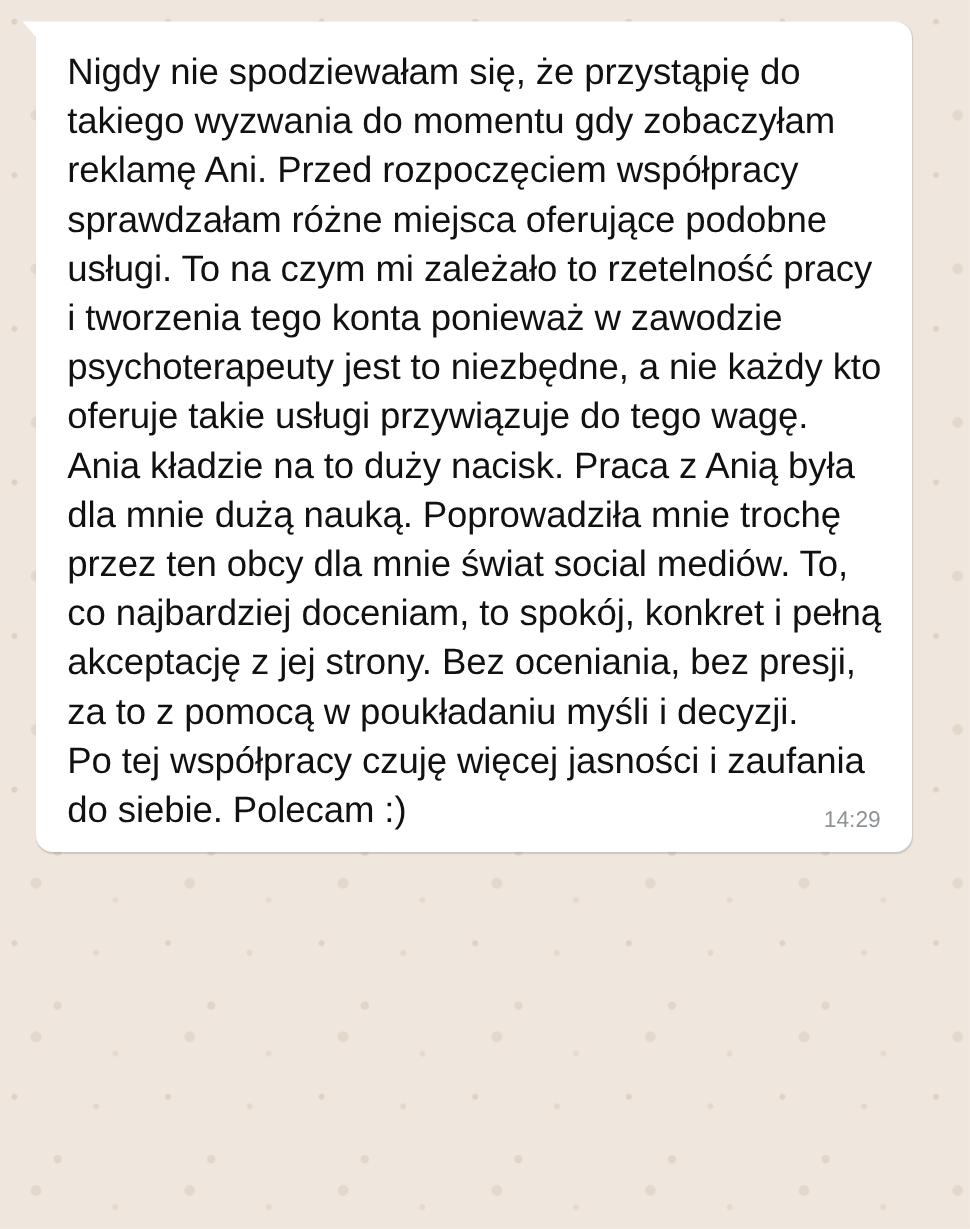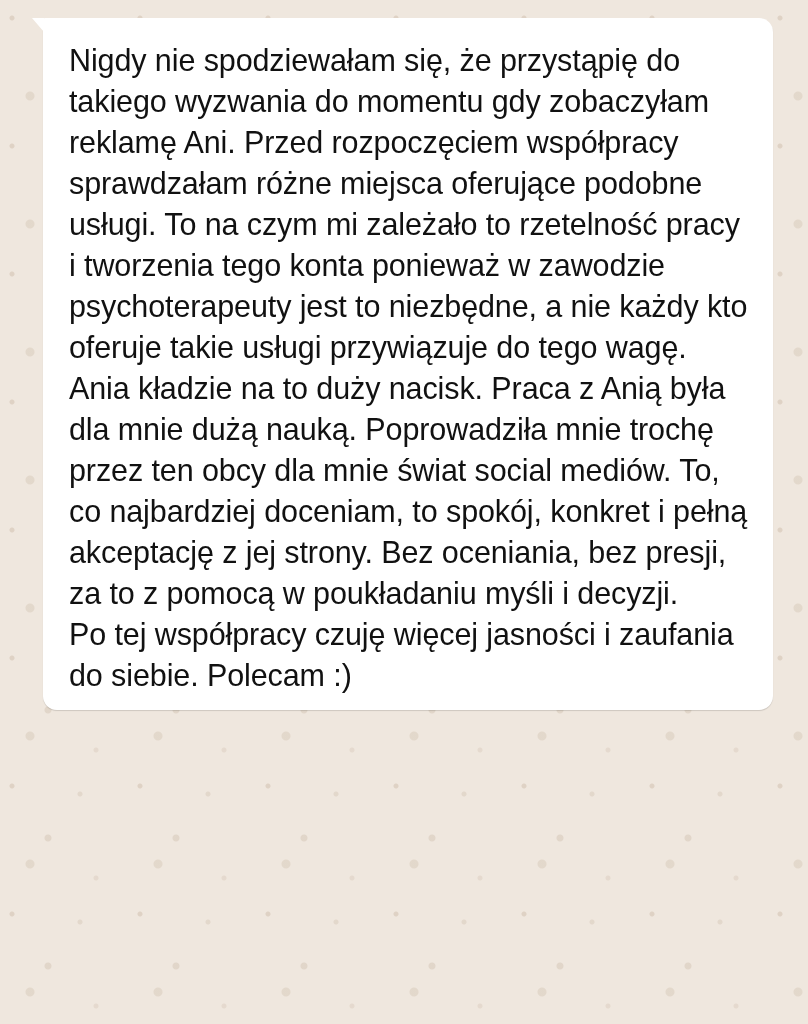--- a/index.html
+++ b/index.html
@@ -29,21 +29,21 @@
       radial-gradient(circle at 96px 110px, rgba(209,193,176,0.35) 0 2px, rgba(0,0,0,0) 3px);
     background-size: 128px 128px, 128px 128px, 128px 128px, 128px 128px, 128px 128px;
     padding: 18px 22px 18px 30px;
     display: flex;
     flex-direction: column;
     justify-content: flex-start;
   }
 
   .message-row {
     display: flex;
-    justify-content: center;
+    justify-content: flex-start;
     width: 100%;
   }
 
   .bubble {
     position: relative;
     background: #ffffff;
     border-radius: 14px;
     border-top-left-radius: 2px;
     box-shadow: 0 1px 1px rgba(0,0,0,0.14);
     padding: 22px 22px 14px 26px;
@@ -92,16 +92,19 @@
 </head>
 <body>
 
 <div class="chat-wallpaper">
 
   <div class="message-row">
     <div class="bubble">
       <span class="bubble-tail"></span>
       <p class="message-text">Nigdy nie spodziewałam się, że przystąpię do takiego wyzwania do momentu gdy zobaczyłam reklamę Ani. Przed rozpoczęciem współpracy sprawdzałam różne miejsca oferujące podobne usługi. To na czym mi zależało to rzetelność pracy i tworzenia tego konta ponieważ w zawodzie psychoterapeuty jest to niezbędne, a nie każdy kto oferuje takie usługi przywiązuje do tego wagę. Ania kładzie na to duży nacisk. Praca z Anią była dla mnie dużą nauką. Poprowadziła mnie trochę przez ten obcy dla mnie świat social mediów. To, co najbardziej doceniam, to spokój, konkret i pełną akceptację z jej strony. Bez oceniania, bez presji, za to z pomocą w poukładaniu myśli i decyzji.
 Po tej współpracy czuję więcej jasności i zaufania do siebie. Polecam :)</p>
+      <div class="meta-row">
+        <span class="timestamp">14:29</span>
+      </div>
     </div>
   </div>
 
 </div>
 
 </body></html>

